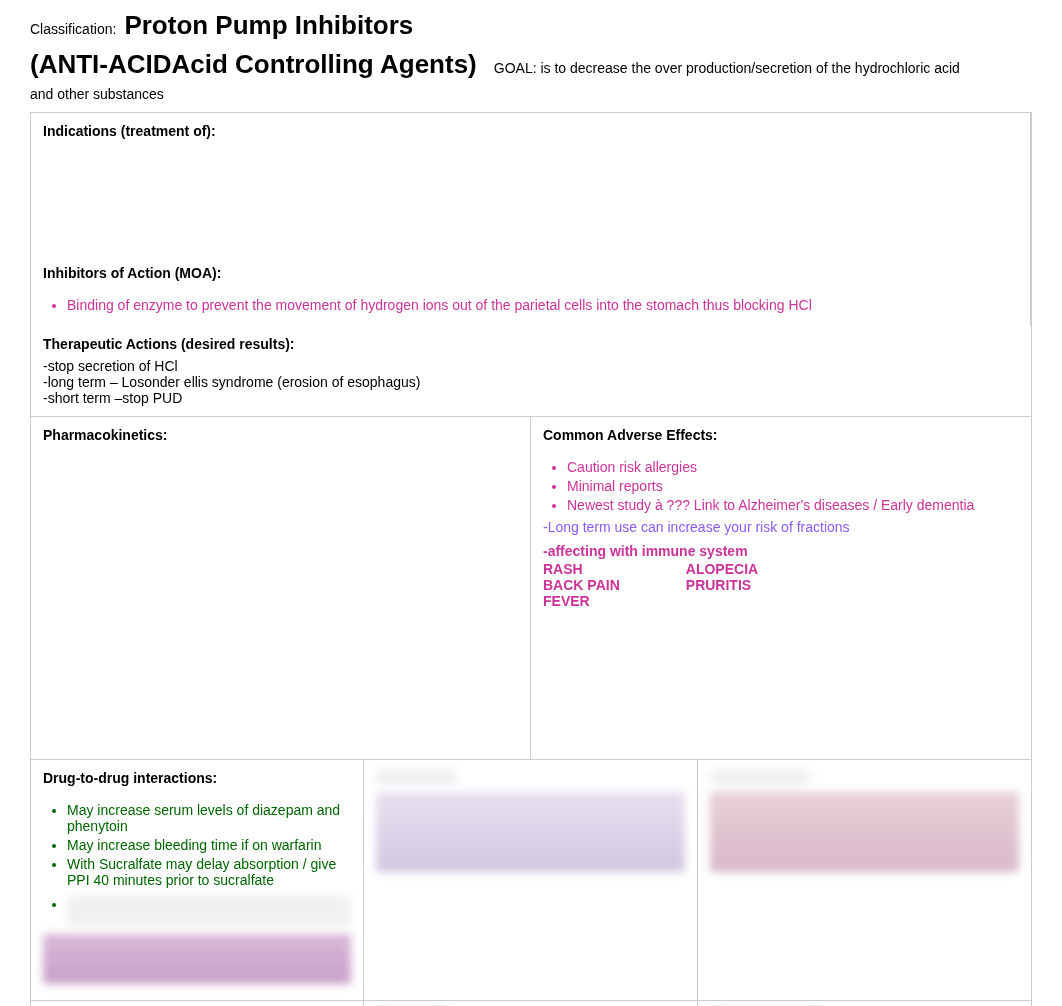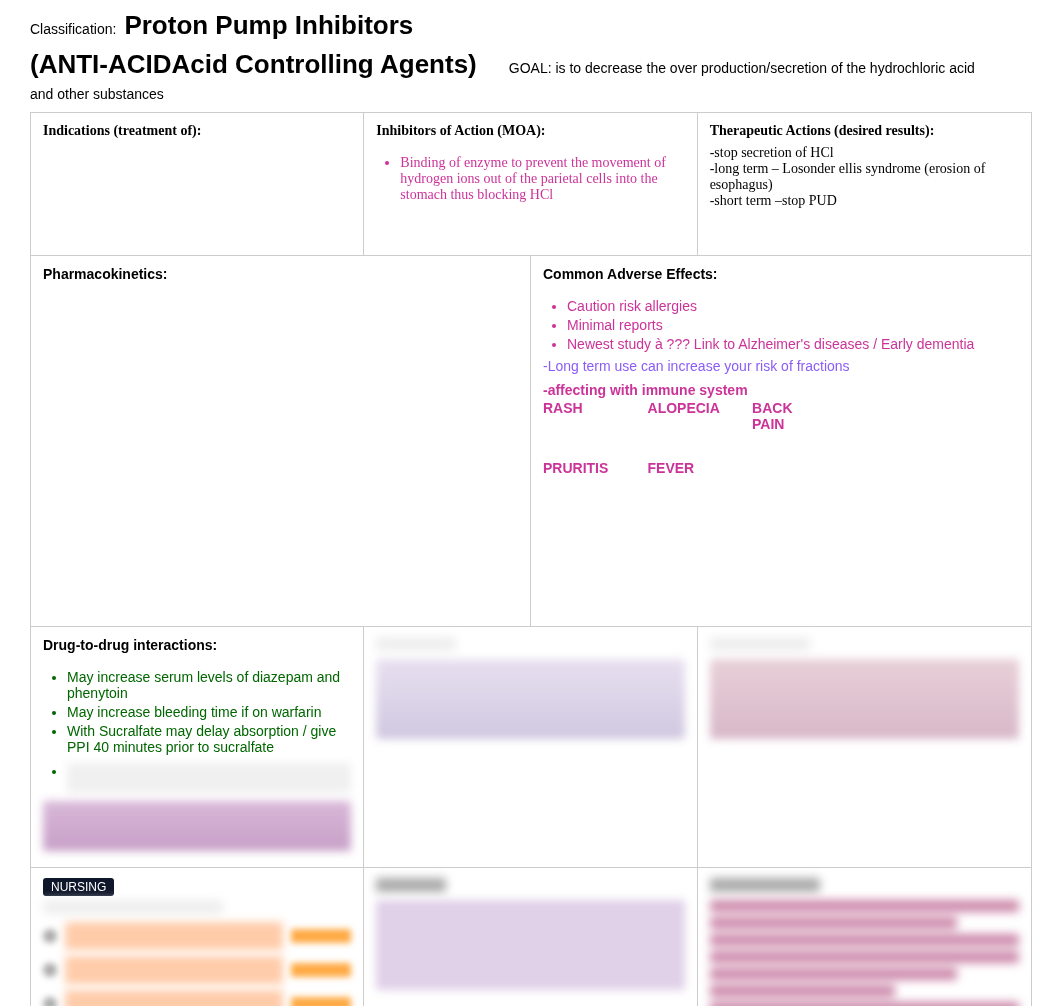--- a/index.html
+++ b/index.html
@@ -29,21 +29,21 @@
     }
 
     .classification-value {
       font-size: 26px;
       font-weight: bold;
     }
 
     .subtitle-line {
       display: flex;
       align-items: baseline;
-      gap: 32px;
+      gap: 17px;
       margin-bottom: 6px;
       flex-wrap: wrap;
     }
 
     .subtitle-main {
       font-size: 26px;
       font-weight: bold;
     }
 
     .goal-text {
@@ -57,23 +57,22 @@
 
     
     .main-grid {
       border: 1px solid #ccc;
       width: 100%;
     }
 
     
     .top-row {
       display: grid;
-      grid-template-columns: 1fr 1fr 1fr;
+      grid-template-columns: 1fr;
       border-bottom: 1px solid #ccc;
-      font-family: Liberation Serif, serif;
     }
 
     .top-row > div {
       padding: 10px 12px;
       border-right: 1px solid #ccc;
     }
 
     .top-row > div:last-child {
       border-right: none;
     }
@@ -141,24 +140,23 @@
       color: #8b5cf6;
       font-style: normal;
     }
 
     .adverse-section .immune-text {
       color: #cc3399;
     }
 
     .immune-grid {
       display: grid;
-      grid-template-columns: 1fr 1fr 1fr;
+      grid-template-columns: 1fr 1fr;
       width: 60%;
       margin-top: 2px;
-      gap: 28px;
     }
 
     .immune-grid span {
       color: #cc3399;
       font-size: 14px;
       font-weight: bold;
     }
 
     .drug-interactions-list li {
       color: #006600;

